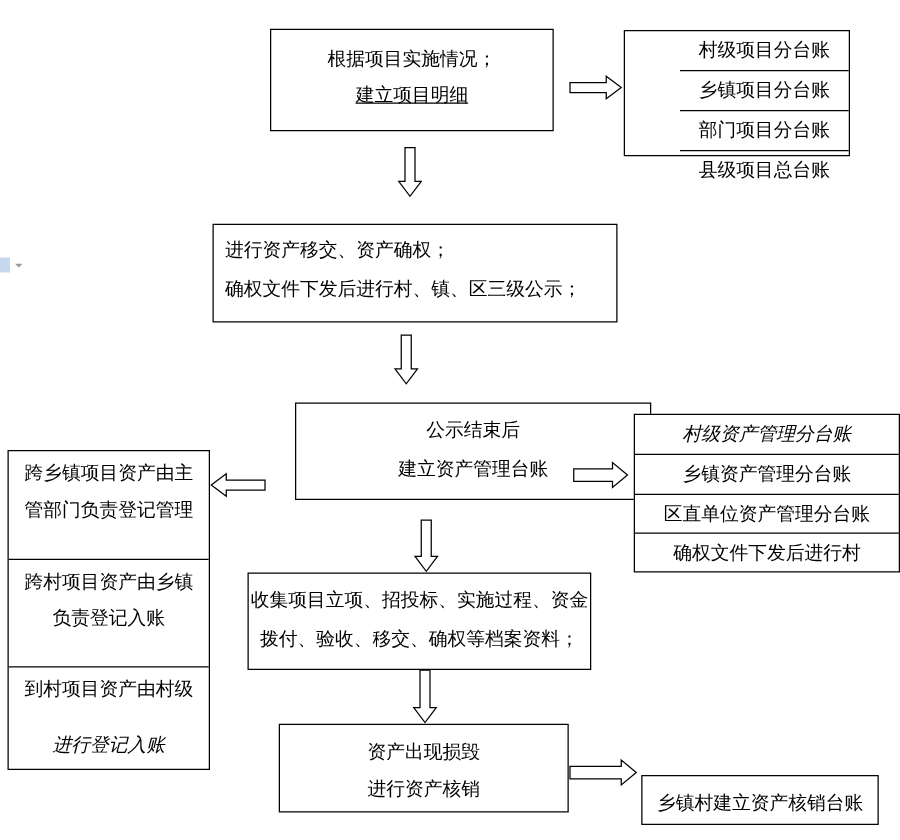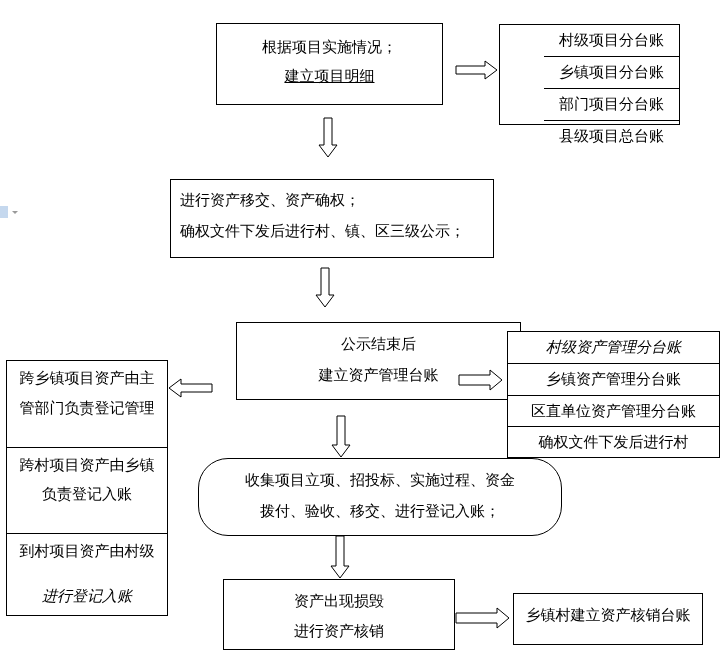--- a/index.html
+++ b/index.html
@@ -62,31 +62,31 @@
   </div>
 </div>
 
 <div class="stack" style="left:507px;top:331px;width:213px;height:127px;">
   <div class="cell" style="height:32px;font-style:italic;">村级资产管理分台账</div>
   <div class="cell" style="height:32px;">乡镇资产管理分台账</div>
   <div class="cell" style="height:31px;">区直单位资产管理分台账</div>
   <div class="cell" style="height:30px;">确权文件下发后进行村</div>
 </div>
 
-<div class="box" style="left:198px;top:458px;width:364px;height:78px;border-radius:30px;">
+<div class="box" style="left:198px;top:458px;width:275px;height:78px;">
   <div class="line" style="top:11px;">收集项目立项、招投标、实施过程、资金</div>
-  <div class="line" style="top:42px;">拨付、验收、移交、进行登记入账；</div>
+  <div class="line" style="top:42px;">拨付、验收、移交、确权等档案资料；</div>
 </div>
 
 <div class="box" style="left:223px;top:579px;width:232px;height:71px;">
   <div class="line" style="top:11px;">资产出现损毁</div>
   <div class="line" style="top:41px;">进行资产核销</div>
 </div>
 
-<div class="box" style="left:513px;top:593px;width:190px;height:52px;padding-left:40px;">
+<div class="box" style="left:513px;top:620px;width:190px;height:40px;padding-left:40px;">
   <div class="line" style="top:11px;">乡镇村建立资产核销台账</div>
 </div>
 
 <svg class="arrow" style="left:455px;top:60px;" width="44" height="20">
   <path d="M1 6 H30 V1 L42 10 L30 19 V14 H1 Z" fill="#fff" stroke="#000" stroke-width="1"></path>
 </svg>
 <svg class="arrow" style="left:318px;top:117px;" width="20" height="42">
   <path d="M6 1 V28 H1 L10 40 L19 28 H14 V1 Z" fill="#fff" stroke="#000" stroke-width="1"></path>
 </svg>
 <svg class="arrow" style="left:315px;top:267px;" width="20" height="42">

